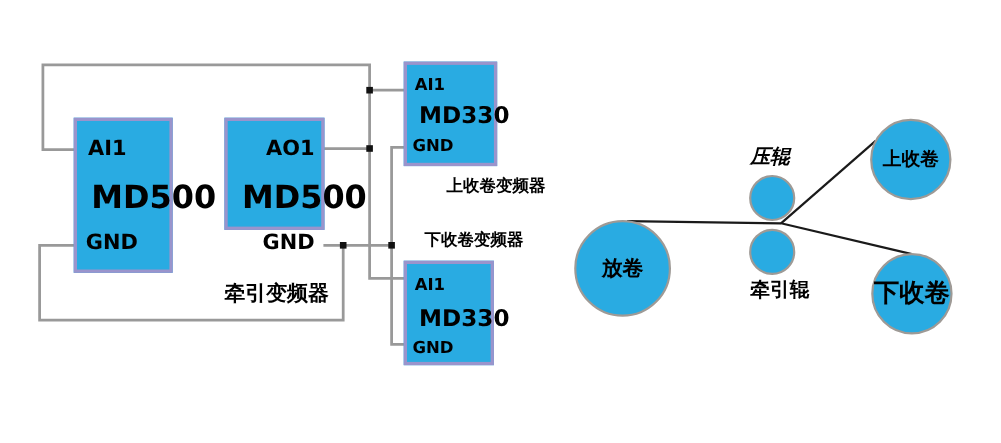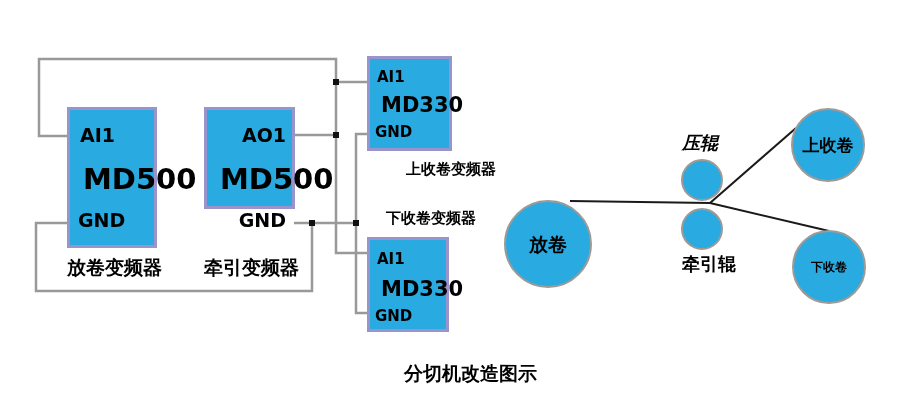--- a/index.html
+++ b/index.html
@@ -65,21 +65,20 @@
     <path class="webline" d="M570,201 L710,203"></path>
     <path class="webline" d="M710,203 L796,128"></path>
     <path class="webline" d="M710,203 L829,231"></path>
   </svg>
 
   <div class="box md500" style="left:67px;top:107px;width:90px;height:141px;">
     <span class="port" style="left:10px;top:16px;">AI1</span>
     <span class="model" style="left:13px;top:55px;">MD500</span>
     <span class="port" style="left:8px;top:101px;">GND</span>
   </div>
-  <div class="caption" style="left:67px;top:258px;font-size:19px;">放卷变频器</div>
 
   <div class="box md500" style="left:204px;top:107px;width:91px;height:102px;">
     <span class="port" style="right:6px;top:16px;">AO1</span>
     <span class="model" style="left:13px;top:55px;">MD500</span>
     <span class="port" style="right:6px;top:101px;">GND</span>
   </div>
   <div class="caption" style="left:204px;top:258px;font-size:19px;">牵引变频器</div>
 
   <div class="box md330" style="left:367px;top:56px;width:85px;height:95px;">
     <span class="port" style="left:7px;top:11px;">AI1</span>
@@ -88,31 +87,30 @@
   </div>
   <div class="caption" style="left:366px;top:162px;font-size:15px;margin-left:40px;">上收卷变频器</div>
 
   <div class="caption" style="left:366px;top:211px;font-size:15px;margin-left:20px;">下收卷变频器</div>
   <div class="box md330" style="left:367px;top:237px;width:82px;height:95px;">
     <span class="port" style="left:7px;top:12px;">AI1</span>
     <span class="model" style="left:11px;top:39px;">MD330</span>
     <span class="port" style="left:5px;top:69px;">GND</span>
   </div>
 
-  <div class="circle" style="left:504px;top:200px;width:88px;height:88px;">
+  <div class="circle" style="left:522px;top:200px;width:88px;height:88px;">
     <span style="font-size:19px;">放卷</span>
   </div>
 
   <div class="freelabel" style="left:682px;top:134px;font-size:18px;font-style:italic;">压辊</div>
   <div class="circle" style="left:681px;top:159px;width:42px;height:42px;"></div>
   <div class="circle" style="left:681px;top:208px;width:42px;height:42px;"></div>
   <div class="freelabel" style="left:682px;top:255px;font-size:18px;">牵引辊</div>
 
   <div class="circle" style="left:791px;top:108px;width:74px;height:74px;">
     <span style="font-size:17px;">上收卷</span>
   </div>
   <div class="circle" style="left:792px;top:230px;width:74px;height:74px;">
-    <span style="font-size:12px;">下收卷</span>
+    <span style="font-size:23px;">下收卷</span>
   </div>
 
-  <div id="title">分切机改造图示</div>
 
 </div>
 
 </body></html>

